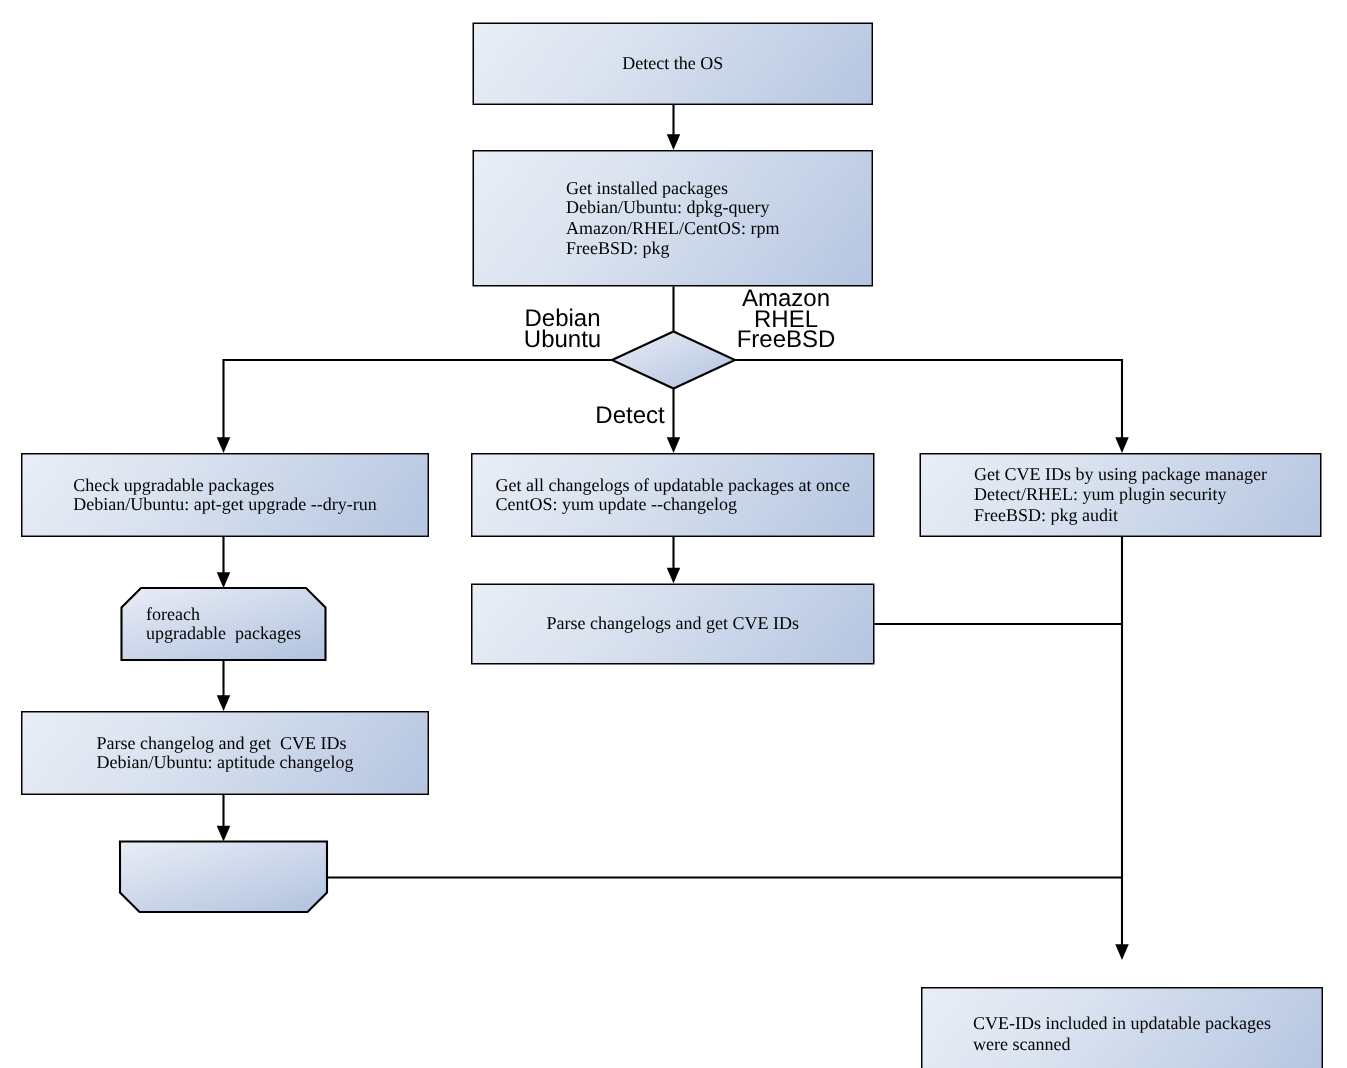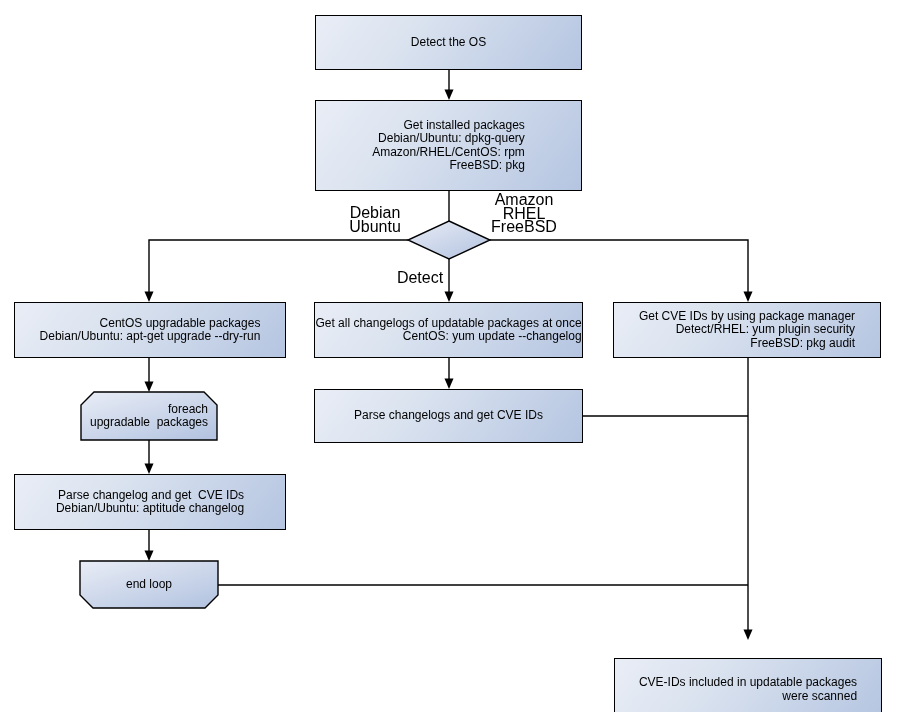--- a/index.html
+++ b/index.html
@@ -8,25 +8,26 @@
     width:898px;height:712px;
     background:#ffffff;
     font-family:"Liberation Sans", sans-serif;
     color:#000;
     overflow:hidden;
   }
   .layer{position:absolute;left:0;top:0;}
   .node{
     position:absolute;
     display:flex;align-items:center;justify-content:center;
-    text-align:right;
+    text-align:left;
     font-size:12px;line-height:13.5px;
     white-space:pre;
     box-sizing:border-box;
     z-index:2;
+    font-family:Liberation Serif, serif;
   }
   .rect{
     border:1.4px solid #000;
     background:linear-gradient(128deg, var(--node-light,#e9edf6) 0%, #dce4f0 32%, var(--node-dark,#b5c5e1) 100%);
   }
   .overlay{background:transparent;}
   .edge-label{
     position:absolute;
     font-size:16px;line-height:13.5px;
     text-align:center;white-space:pre;
@@ -78,42 +79,41 @@
     <polygon points="80,561 218,561 218,595 205,608 93,608 80,595" fill="url(#nodeGrad)" stroke="#000" stroke-width="1.4"></polygon>
   </svg>
 
   <div class="node rect" style="left:315px;top:15px;width:267px;height:55px">Detect the OS</div>
 
   <div class="node rect" style="left:315px;top:100px;width:267px;height:91px">Get installed packages
 Debian/Ubuntu: dpkg-query
 Amazon/RHEL/CentOS: rpm
 FreeBSD: pkg</div>
 
-  <div class="node rect" style="left:14px;top:302px;width:272px;height:56px">CentOS upgradable packages
+  <div class="node rect" style="left:14px;top:302px;width:272px;height:56px">Check upgradable packages
 Debian/Ubuntu: apt-get upgrade --dry-run</div>
 
   <div class="node rect" style="left:314px;top:302px;width:269px;height:56px">Get all changelogs of updatable packages at once
 CentOS: yum update --changelog</div>
 
   <div class="node rect" style="left:613px;top:302px;width:268px;height:56px">Get CVE IDs by using package manager
 Detect/RHEL: yum plugin security
 FreeBSD: pkg audit</div>
 
   <div class="node rect" style="left:14px;top:474px;width:272px;height:56px">Parse changelog and get  CVE IDs
 Debian/Ubuntu: aptitude changelog</div>
 
   <div class="node rect" style="left:314px;top:389px;width:269px;height:54px">Parse changelogs and get CVE IDs</div>
 
   <div class="node rect" style="left:614px;top:658px;width:268px;height:63px">CVE-IDs included in updatable packages
 were scanned</div>
 
   <div class="node overlay" style="left:81px;top:392px;width:136px;height:48px">foreach
 upgradable  packages</div>
 
-  <div class="node overlay" style="left:80px;top:561px;width:138px;height:47px">end loop</div>
 
   <div class="edge-label" style="left:340px;top:206px;width:70px">Debian
 Ubuntu</div>
 
   <div class="edge-label" style="left:488px;top:193px;width:72px">Amazon
 RHEL
 FreeBSD</div>
 
   <div class="edge-label" style="left:388px;top:271px;width:64px">Detect</div>
 

